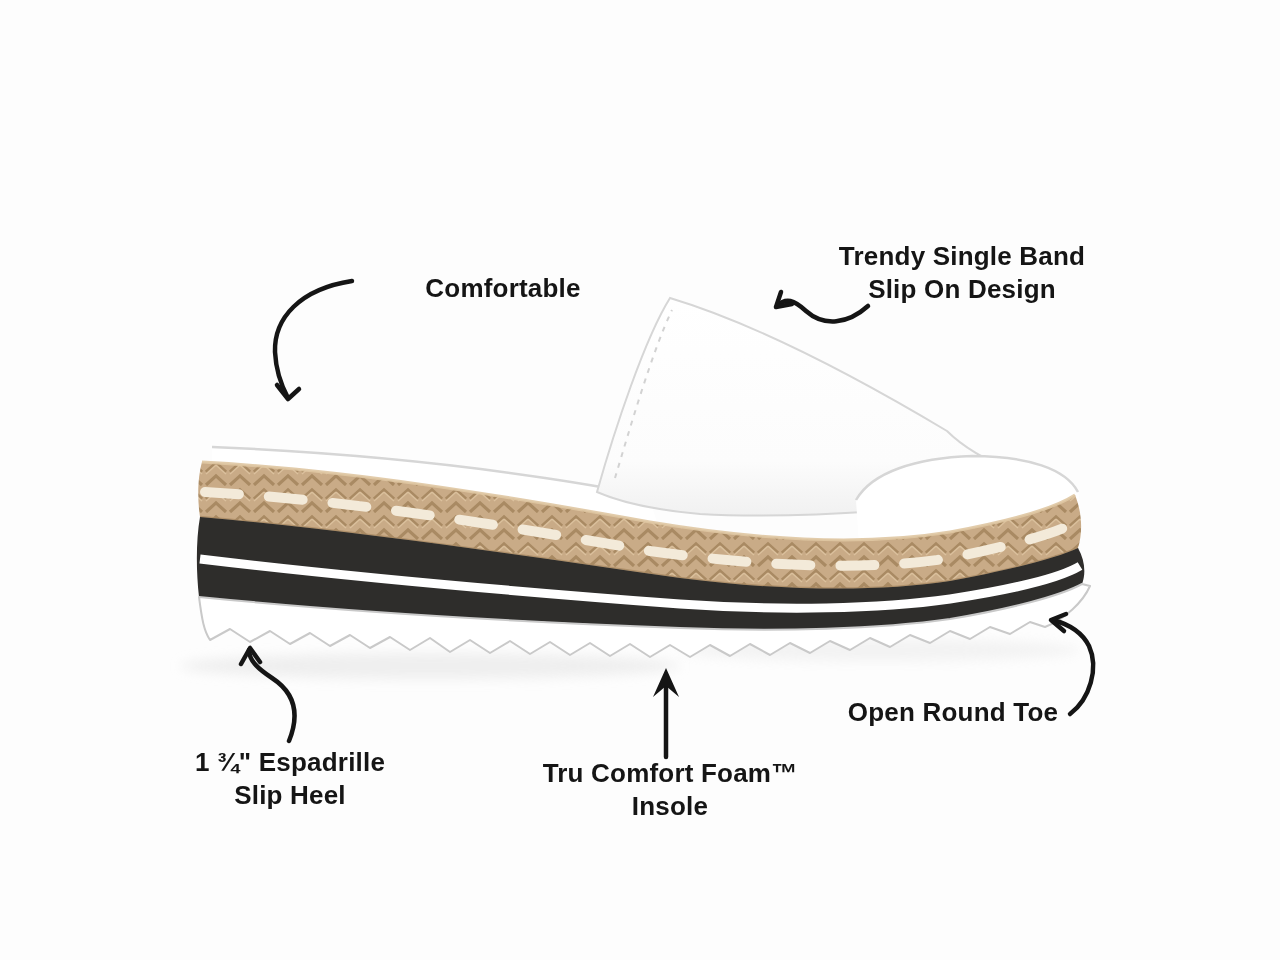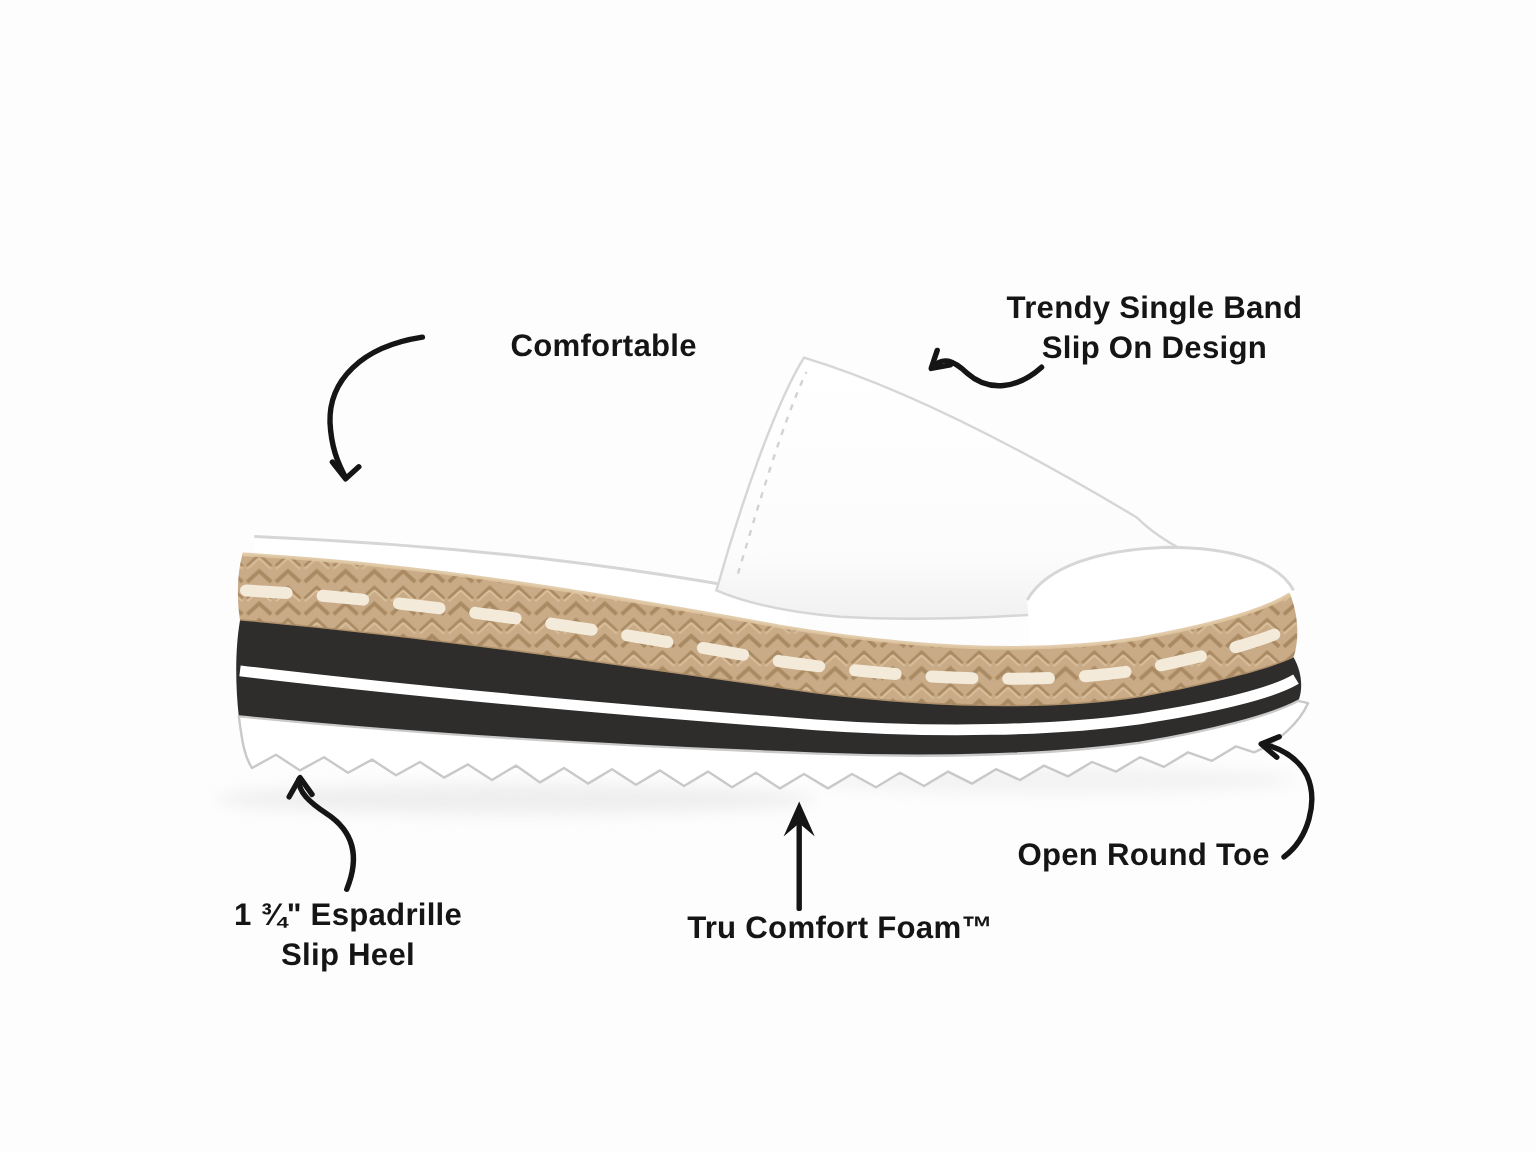--- a/index.html
+++ b/index.html
@@ -127,21 +127,22 @@
   <div class="callout" style="left:962px;top:240px;">
     <div>Trendy Single Band</div>
     <div>Slip On Design</div>
   </div>
 
   <div class="callout" style="left:290px;top:746px;">
     <div>1 ¾" Espadrille</div>
     <div>Slip Heel</div>
   </div>
 
-  <div class="callout" style="left:700px;top:757px;text-align:center;">
+  <div class="callout" style="left:670px;top:757px;text-align:center;">
     <div>Tru Comfort Foam™</div>
+    <div>Insole</div>
   </div>
 
   <div class="callout" style="left:953px;top:696px;text-align:center;">
     <div>Open Round Toe</div>
   </div>
 
 </div>
 
 </body></html>

